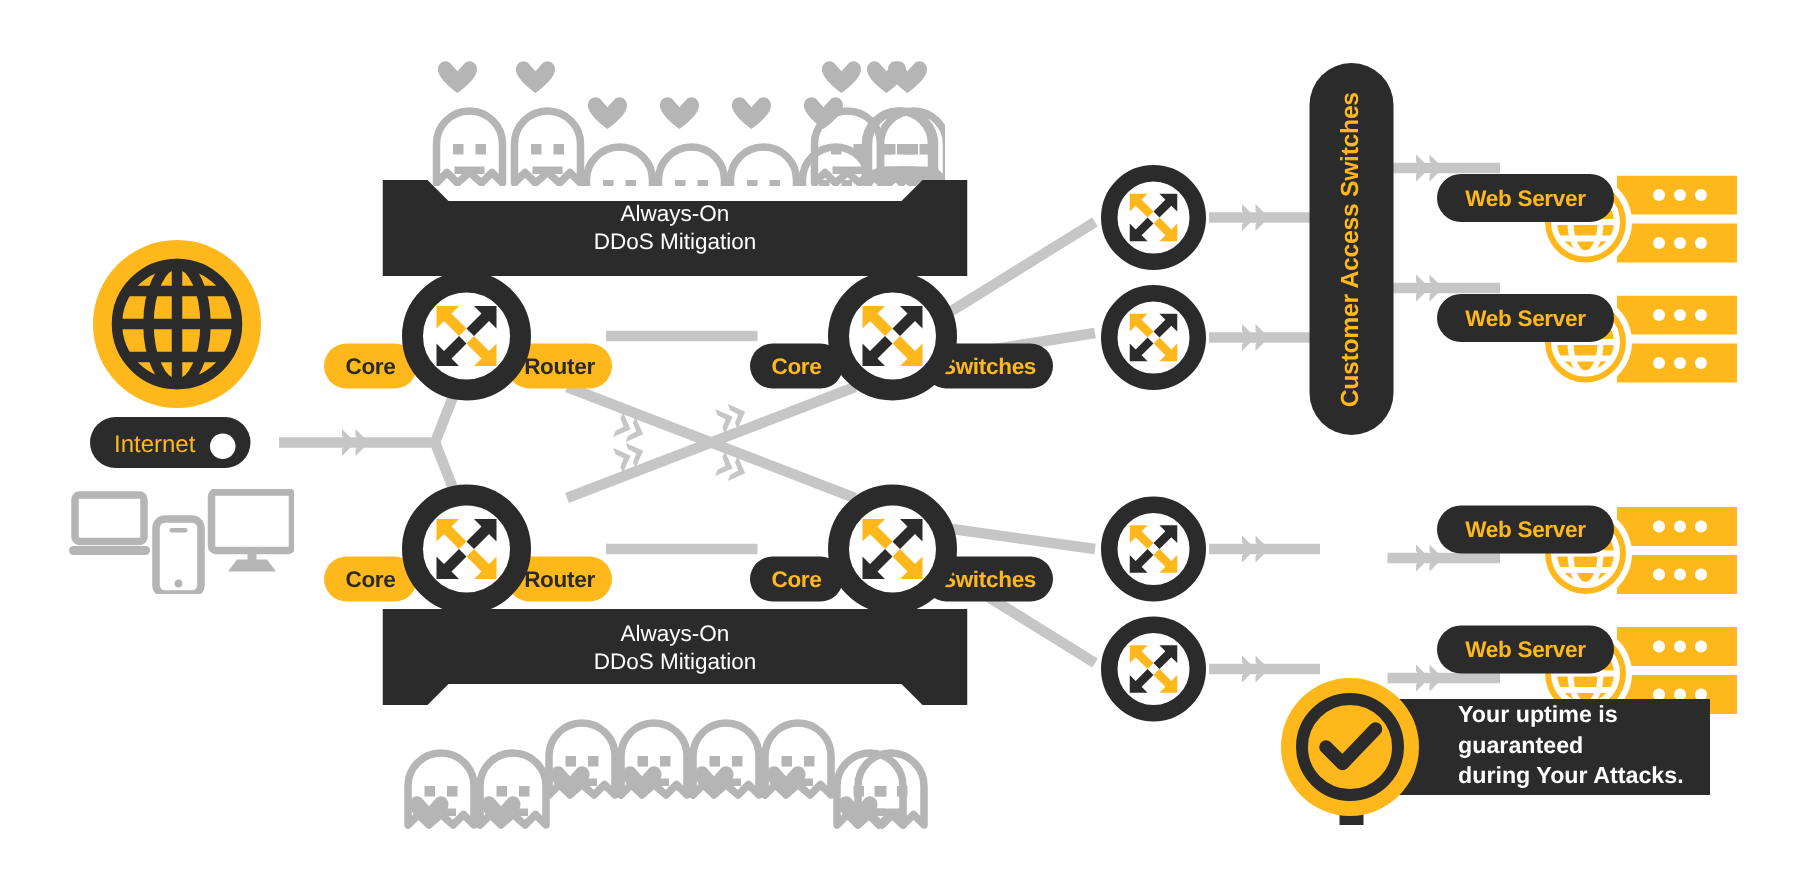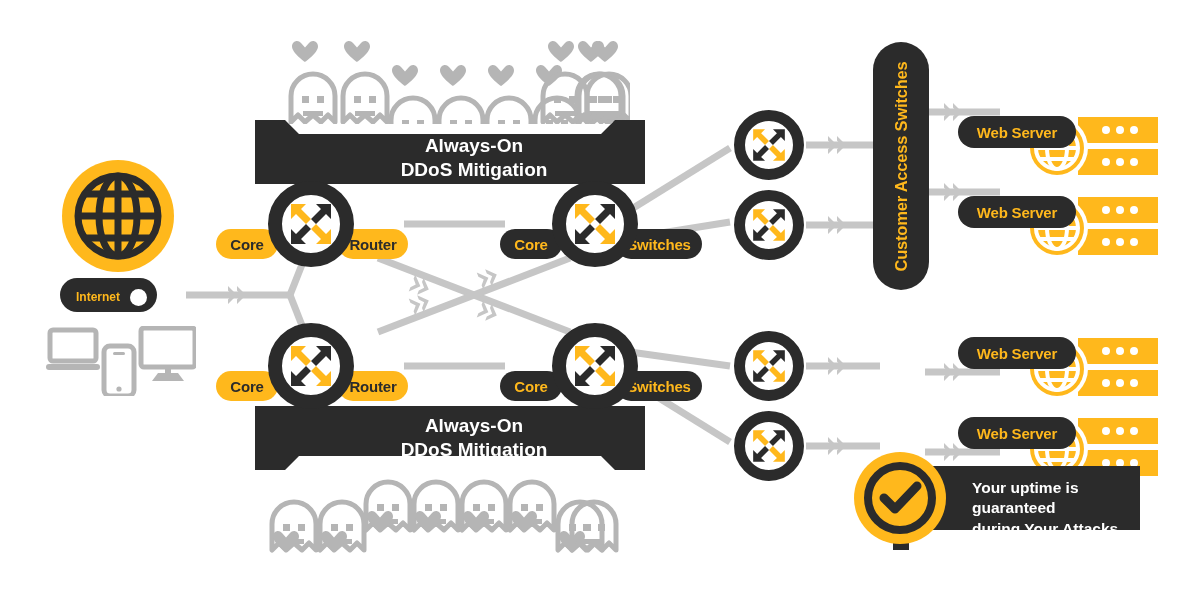--- a/index.html
+++ b/index.html
@@ -42,22 +42,22 @@
   .pill-dark   { background: #2B2B2B; color: #FFB81C; }
 
   
   .internet-badge {
     position: absolute;
     display: flex;
     align-items: center;
     background: #2B2B2B;
     border-radius: 999px;
     color: #FFB81C;
-    font-weight: bold;
-    font-size: 12px;
+    font-weight: normal;
+    font-size: 16px;
     padding: 4px 10px 0 16px;
     height: 34px;
     box-sizing: border-box;
   }
   .internet-knob {
     width: 17px; height: 17px;
     border-radius: 50%;
     background: #ffffff;
     margin-left: 10px;
     flex: 0 0 auto;
@@ -73,25 +73,24 @@
     border-color: #2B2B2B;
     display: flex;
     align-items: center;
     justify-content: center;
   }
 
   
   .ddos-banner {
     position: absolute;
     color: #ffffff;
-    font-weight: bold;
-    font-size: 19px;
+    font-weight: normal;
+    font-size: 15px;
     line-height: 1.25;
     text-align: center;
-    padding-left: 48px;
   }
   .ddos-label {
     position: absolute;
     left: 0; right: 0;
     text-align: center;
   }
 
   
   .cas-bar {
     position: absolute;
@@ -123,21 +122,21 @@
     position: absolute;
     background: #2B2B2B;
     color: #ffffff;
     font-weight: bold;
     font-size: 15.5px;
     line-height: 1.32;
     padding: 12px 16px 12px 72px;
     box-sizing: border-box;
     display: flex;
     flex-direction: column;
-    justify-content: flex-start;
+    justify-content: center;
   }
   .uptime-check { position: absolute; }
 
   .devices { position: absolute; }
   .ghost-row { position: absolute; }
 </style>
 </head>
 <body>
 
 <div id="stage">

